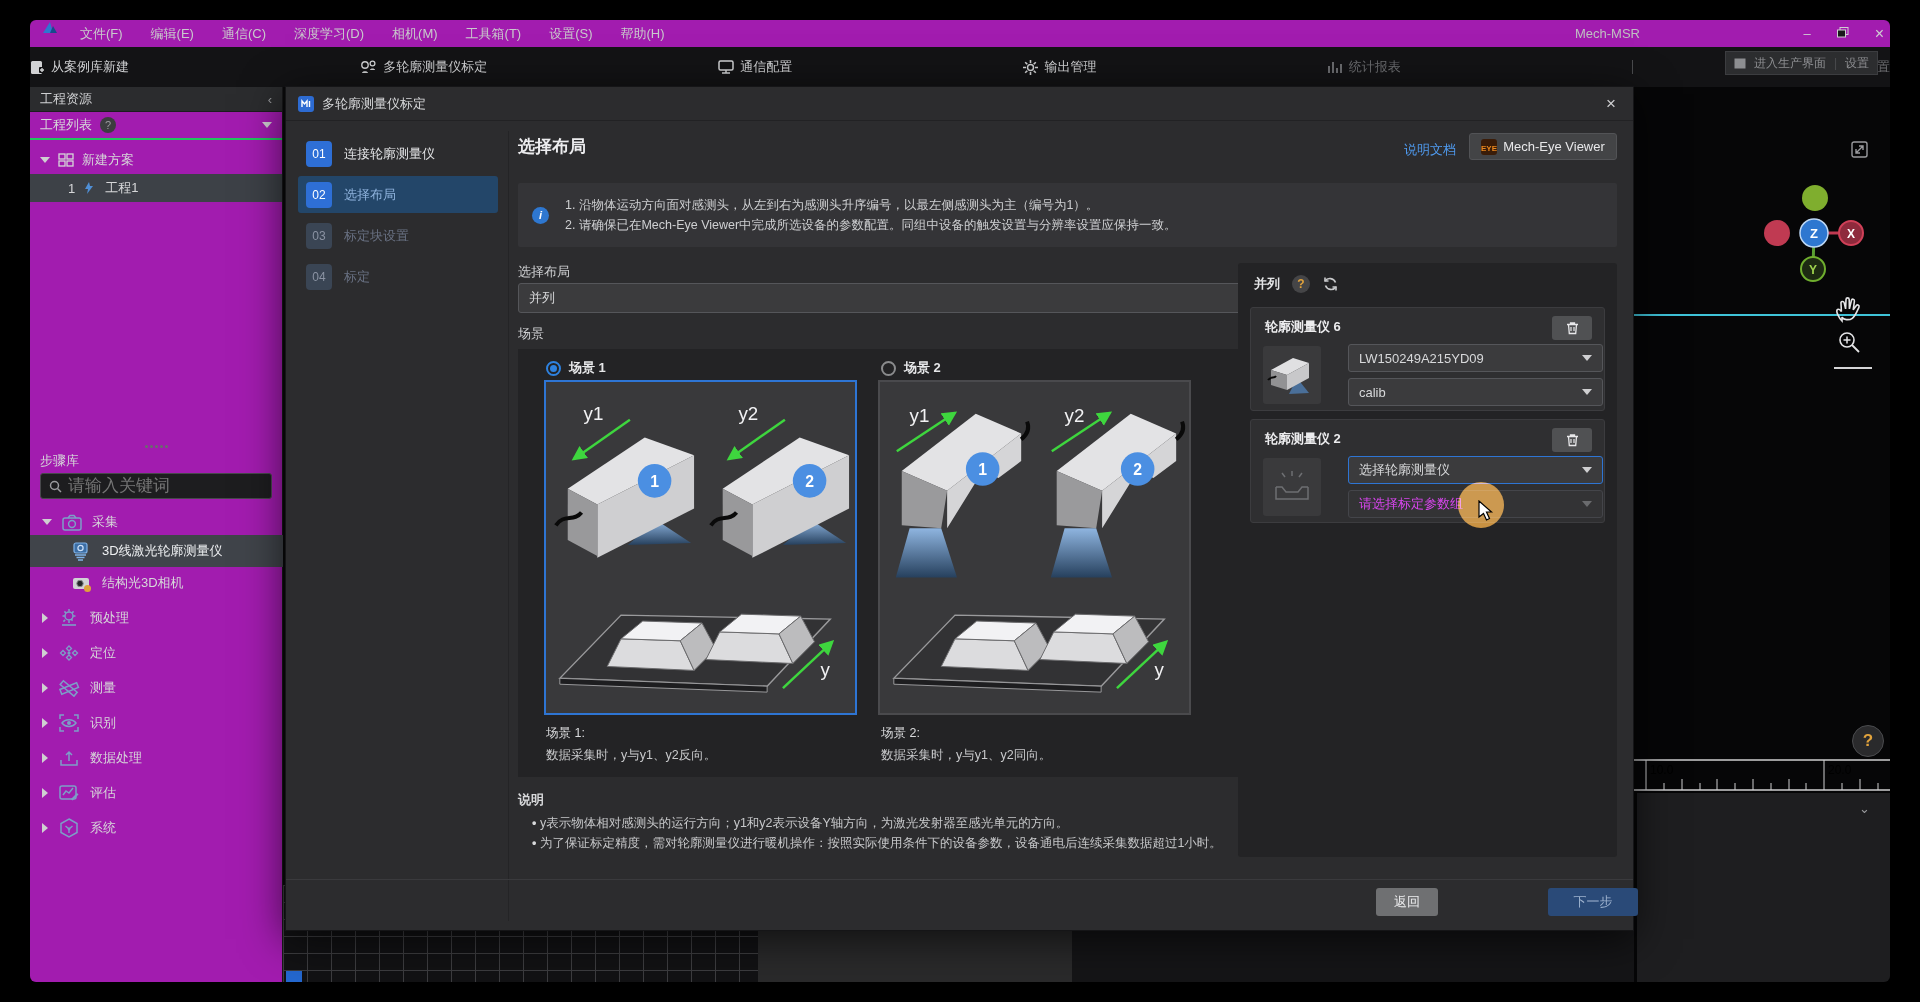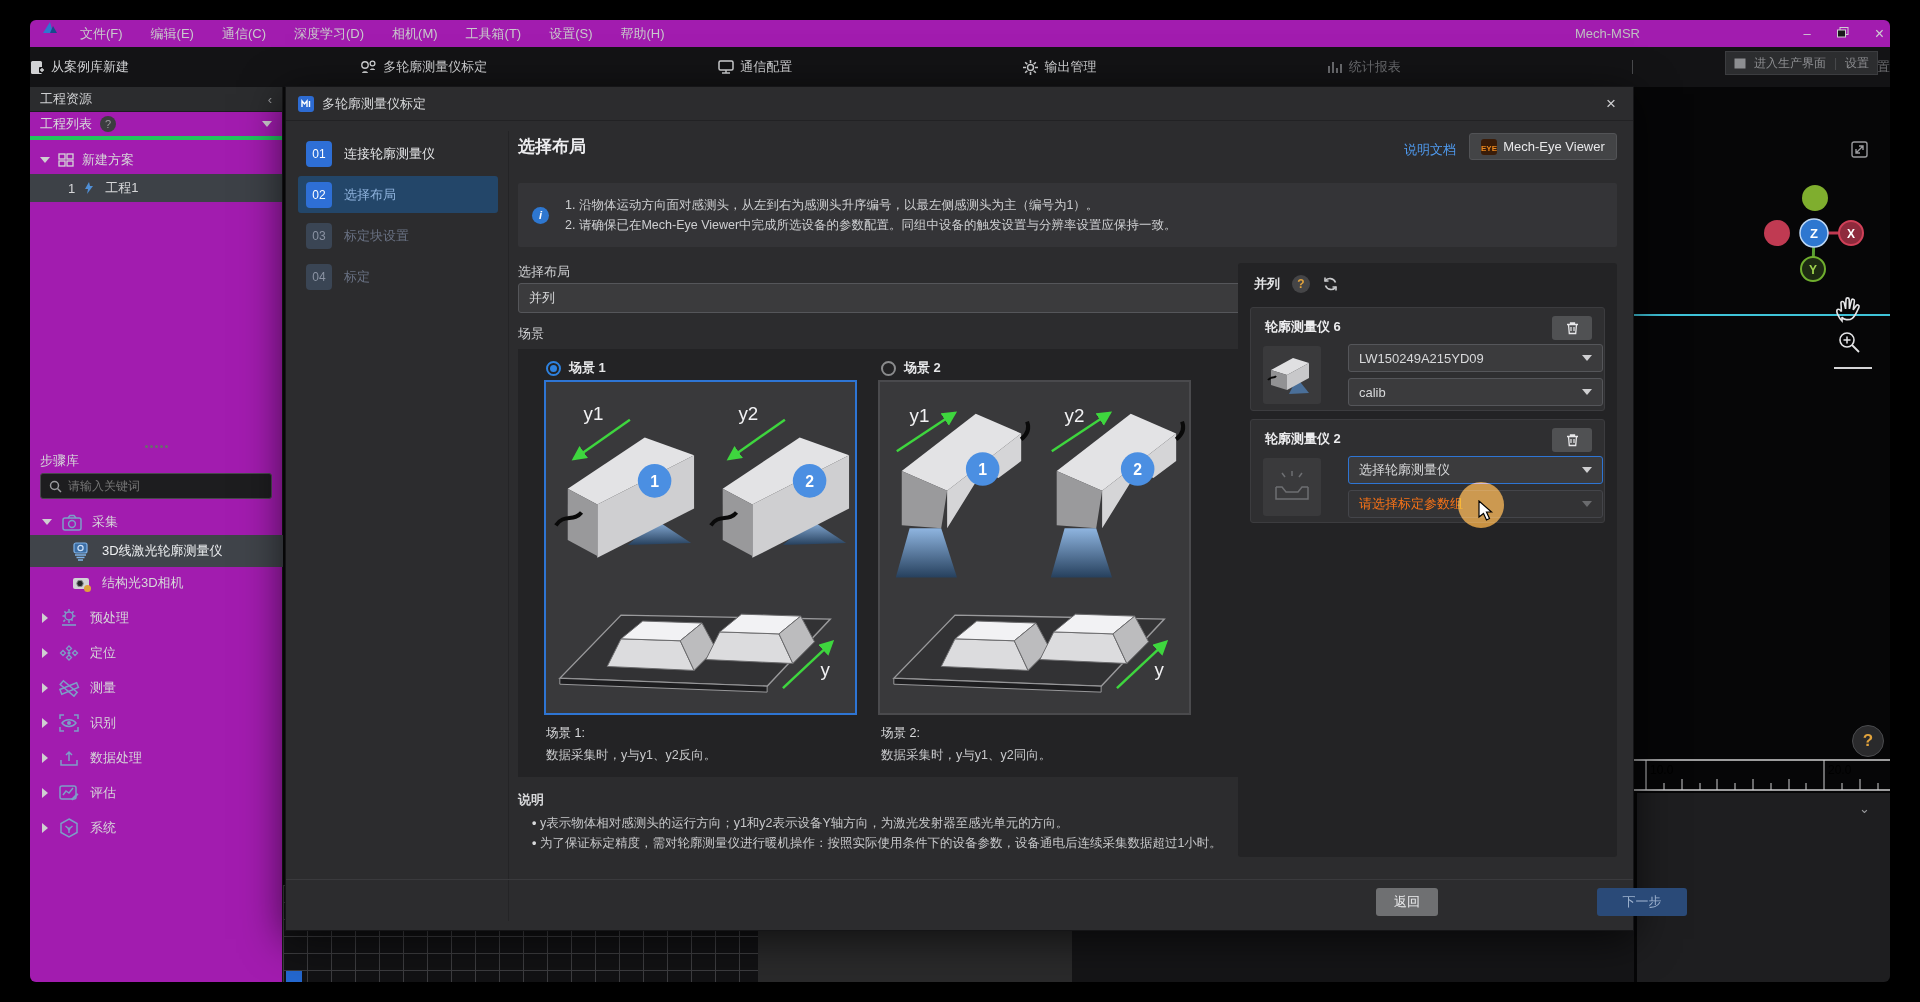--- a/index.html
+++ b/index.html
@@ -13,30 +13,30 @@
 .win-title{position:absolute;right:250px;top:0;height:27px;display:flex;align-items:center;color:#bfc0c2;font-size:13px}
 .win-btns{position:absolute;right:6px;top:0;height:27px;display:flex;align-items:center;gap:26px;color:#cfcfd1}
 .toolbar{position:absolute;left:0;top:27px;width:100%;height:40px;background:#131315;display:flex;align-items:center;justify-content:space-between;gap:34px}
 .tool-item{display:flex;align-items:center;gap:6px;color:#d2d3d5;font-size:13px}
 .tool-item.dis{color:#6b6c6f}
 .tool-sep{width:1px;height:14px;background:#4a4b4e}
 .prod-btns{position:absolute;right:12px;top:31px;height:24px;display:flex;align-items:center;background:#2c2d2f;border:1px solid #3c3d40;color:#8d8e91;font-size:12px;padding:0 8px;gap:8px}
 
 .sidebar{position:absolute;left:0;top:67px;width:253px;height:895px;background:#a21caf;border-right:1px solid #18181a}
 .sb-h1{height:25px;background:#2b2c2e;display:flex;align-items:center;padding:0 10px;color:#cfd0d2;border-bottom:1px solid #1c1c1e;justify-content:space-between}
-.sb-h2{height:28px;display:flex;align-items:center;padding:0 10px;color:#d6d7d9;justify-content:space-between;border-bottom:4px solid #22c55e}
+.sb-h2{height:28px;display:flex;align-items:center;padding:0 10px;color:#d6d7d9;justify-content:space-between;border-bottom:2px solid #22c55e}
 .tree-row{display:flex;align-items:center;gap:8px;padding:0 10px;height:28px;color:#d6d7d9}
 .tree-row.sel{background:#3d4147}
 .tri{width:0;height:0;border-left:5px solid transparent;border-right:5px solid transparent;border-top:6px solid #cfcfd1}
 .tri-r{width:0;height:0;border-top:5px solid transparent;border-bottom:5px solid transparent;border-left:6px solid #cfcfd1}
 .qmark{width:16px;height:16px;border-radius:50%;background:#3c3d3f;color:#9a9b9e;font-size:11px;display:flex;align-items:center;justify-content:center}
 .splitter{position:absolute;left:0;width:253px;height:8px;display:flex;align-items:center;justify-content:center;gap:2px}
 .splitter i{width:3px;height:3px;background:#6a6b6e;border-radius:50%}
 .search{position:absolute;left:10px;width:232px;height:26px;background:#1d1d1f;border:1px solid #47484b;border-radius:3px;display:flex;align-items:center;padding:0 8px;gap:6px}
-.search input{background:transparent;border:0;outline:none;color:#8e8f92;font-size:12px;width:180px;font-family:inherit}
+.search input{background:transparent;border:0;outline:none;color:#8e8f92;font-size:17px;width:180px;font-family:inherit}
 .lib-row{position:absolute;left:0;width:253px;height:30px;display:flex;align-items:center;gap:10px;padding:0 12px;color:#d6d7d9;font-size:13px}
 .lib-row.sel{background:#40444a;height:32px}
 .ic{flex:0 0 auto;display:inline-flex}
 
 .viewport{position:absolute;left:1604px;top:67px;width:256px;height:895px;background:#060607}
 .ruler-panel{position:absolute;left:3px;top:706px;width:253px;height:189px;background:#1e1e20}
 .helpfab{position:absolute;width:32px;height:32px;border-radius:50%;background:#2a2a2c;border:1px solid #4a4b4e;color:#e2a33c;font-size:17px;font-weight:bold;display:flex;align-items:center;justify-content:center}
 
 .dialog{position:absolute;left:255px;top:66px;width:1349px;height:845px;background:#2c2c2e;border:1px solid #151517;box-shadow:0 8px 40px rgba(0,0,0,.65)}
 .dlg-title{position:absolute;left:0;top:0;width:100%;height:34px;border-bottom:1px solid #222224;display:flex;align-items:center;padding:0 12px;gap:8px;color:#d8d9db}
@@ -53,21 +53,21 @@
 .page-title{position:absolute;left:232px;top:48px;font-size:17px;font-weight:bold;color:#ededef}
 .doclink{position:absolute;left:1118px;top:54px;color:#4f9bf0;font-size:13px}
 .viewer-btn{position:absolute;left:1183px;top:46px;width:148px;height:27px;background:#434446;border:1px solid #525356;border-radius:3px;display:flex;align-items:center;justify-content:center;gap:6px;color:#e8e8ea;font-size:13px}
 .info{position:absolute;left:232px;top:96px;width:1099px;height:64px;background:#343437;border-radius:2px;display:flex;align-items:center;padding:0 14px;gap:16px}
 .info .i-badge{width:17px;height:17px;border-radius:50%;background:#2e77d0;color:#fff;font-size:11px;font-weight:bold;display:flex;align-items:center;justify-content:center;font-style:italic}
 .info .lines{color:#cfd0d2;font-size:12.5px;line-height:20px}
 .lbl{position:absolute;color:#cfd0d2;font-size:13px}
 .dd{position:absolute;height:30px;background:#3b3b3d;border:1px solid #55565a;border-radius:3px;display:flex;align-items:center;justify-content:space-between;padding:0 10px;color:#d8d9db;font-size:13px}
 .dd.small{height:28px}
 .dd.focus{border-color:#2e75d4}
-.dd.dis{background:#333335;border-color:#44454a;color:#f97316}
+.dd.dis{background:#333335;border-color:#44454a;color:#d946ef}
 .dd .caret{width:0;height:0;border-left:5px solid transparent;border-right:5px solid transparent;border-top:6px solid #cfcfd1}
 .dd.dis .caret{border-top-color:#6a6b6e}
 .scenebox{position:absolute;left:0;top:86px;width:754px;height:428px;background:#232325}
 .radio-row{position:absolute;top:10px;display:flex;align-items:center;gap:8px;color:#e6e7e9;font-size:13px;font-weight:bold}
 .radio{width:15px;height:15px;border-radius:50%;border:2px solid #8a8b8d;background:#232325;display:flex;align-items:center;justify-content:center}
 .radio.on{border-color:#2e82e0}
 .radio.on i{width:7px;height:7px;border-radius:50%;background:#2e82e0;display:block}
 .card{position:absolute;top:31px;width:313px;height:335px;background:#39393b;border:2px solid #4a4a4d}
 .card.sel{border-color:#2e75d4}
 .cap1{position:absolute;color:#dadbdd;font-size:12.5px}
@@ -78,21 +78,21 @@
 .panel{position:absolute;left:952px;top:176px;width:379px;height:594px;background:#232325;border-radius:3px}
 .panel-h{position:absolute;left:16px;top:12px;display:flex;align-items:center;gap:12px;color:#e4e5e7;font-weight:bold;font-size:13px}
 .pq{width:18px;height:18px;border-radius:50%;background:#454547;color:#e2a33c;font-size:12px;font-weight:bold;display:flex;align-items:center;justify-content:center}
 .pcard{position:absolute;left:12px;width:355px;height:104px;background:#2f2f31;border:1px solid #3c3c3f;border-radius:3px}
 .pcard .ttl{position:absolute;left:14px;top:10px;font-weight:bold;color:#ececee;font-size:13px}
 .trash-btn{position:absolute;right:12px;top:8px;width:40px;height:24px;background:#505153;border-radius:3px;display:flex;align-items:center;justify-content:center}
 .thumb{position:absolute;left:12px;top:38px;width:58px;height:58px;background:#3a3a3c;border-radius:3px;display:flex;align-items:center;justify-content:center}
 .footer-line{position:absolute;left:0;top:792px;width:100%;height:1px;background:#3a3a3d}
 .btn{position:absolute;top:801px;height:28px;border-radius:3px;display:flex;align-items:center;justify-content:center;font-size:13px}
 .btn.back{left:1090px;width:62px;background:#6f7072;color:#ededef}
-.btn.next{left:1311px;width:90px;background:#2a4a78;color:#9fb3cf}
+.btn.next{left:1262px;width:90px;background:#2a4a78;color:#9fb3cf}
 
 .gridbg{position:absolute;left:253px;top:865px;width:475px;height:97px;background-color:#121214;background-image:linear-gradient(#3d3d40 1px,transparent 1px),linear-gradient(90deg,#3d3d40 1px,transparent 1px),linear-gradient(#55555a 1px,transparent 1px),linear-gradient(90deg,#55555a 1px,transparent 1px);background-size:24px 17px,24px 17px,120px 85px,120px 85px}
 .graybg{position:absolute;left:728px;top:865px;width:314px;height:97px;background:#2a2a2b}
 .darkbg{position:absolute;left:1042px;top:865px;width:562px;height:97px;background:#151517}
 .bluechip{position:absolute;left:256px;top:951px;width:16px;height:11px;background:#2468d0}
 
 .cursor-glow{position:absolute;left:1428px;top:462px;width:46px;height:46px;border-radius:50%;background:rgba(224,150,40,.85);mix-blend-mode:screen}
 .cursor{position:absolute;left:1448px;top:480px}
 </style>
 </head>

